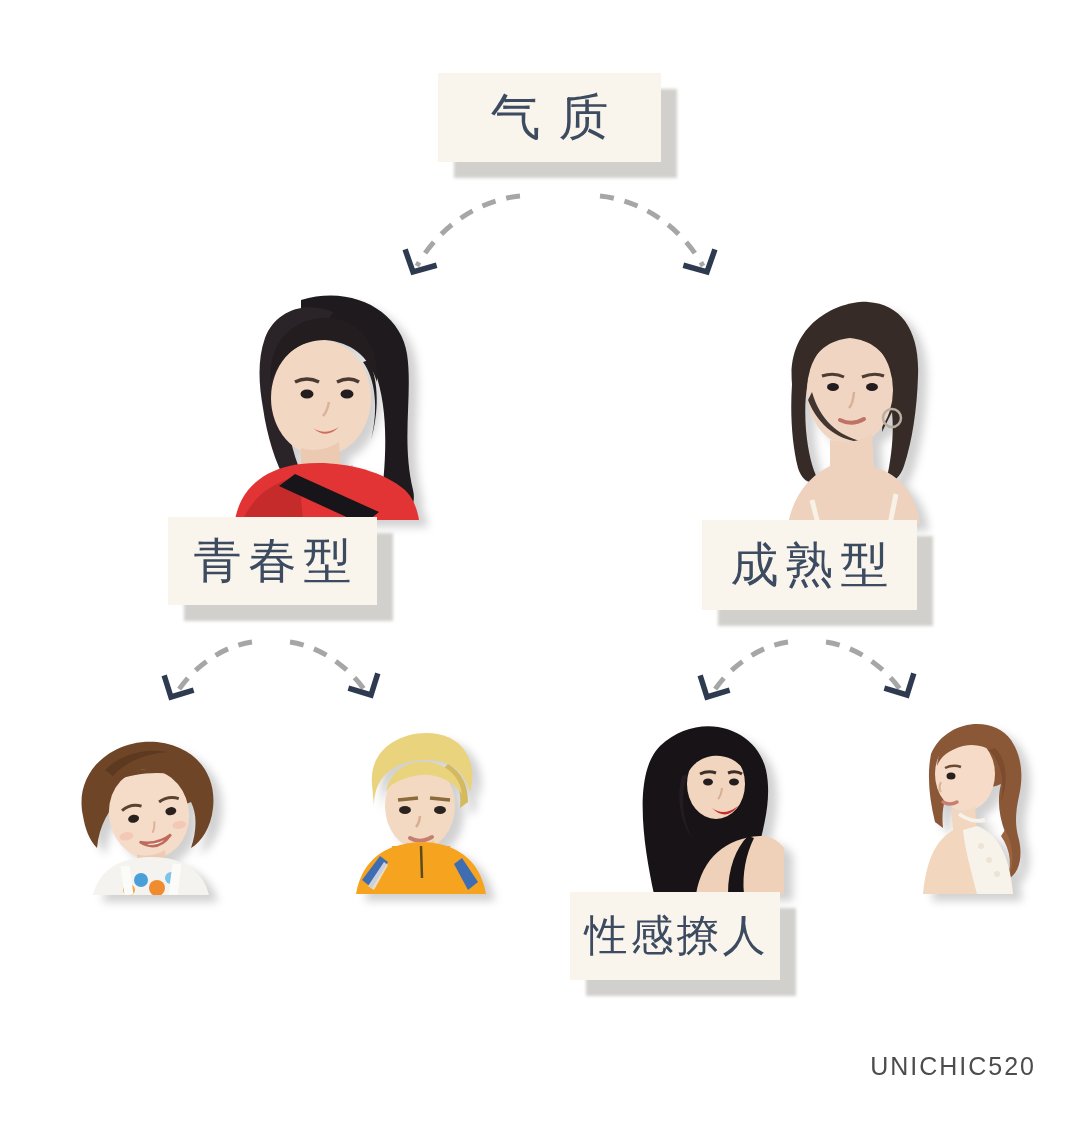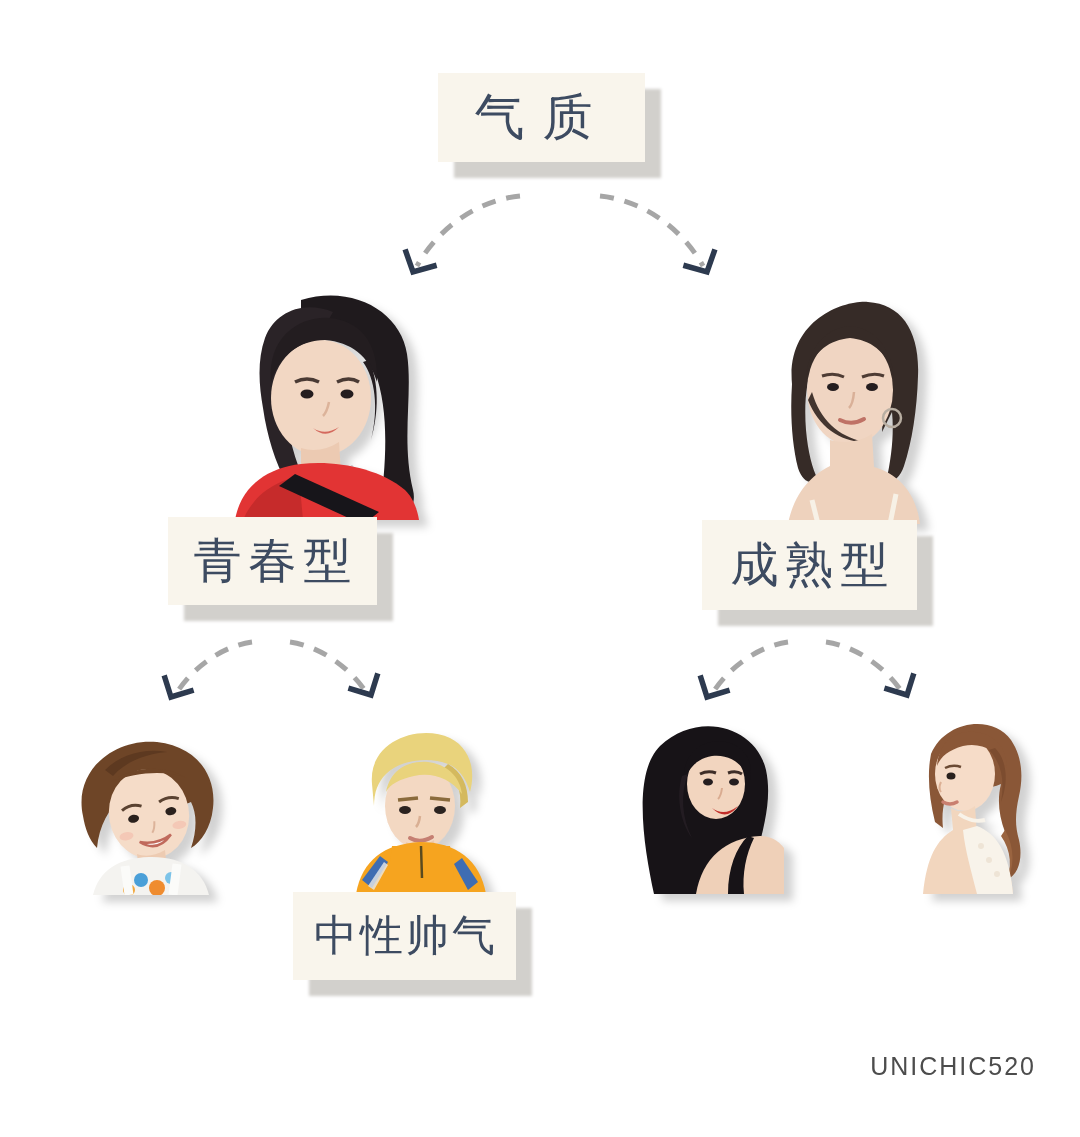--- a/index.html
+++ b/index.html
@@ -8,21 +8,21 @@
     font-family:"Liberation Sans",sans-serif;overflow:hidden;
   }
   .arrows{position:absolute;left:0;top:0;width:1080px;height:1137px;z-index:2;pointer-events:none;}
   .dash{stroke:#a6a6a6;stroke-width:5;fill:none;stroke-dasharray:14 11;}
   .head{stroke:#2d3a4f;stroke-width:5.5;fill:none;stroke-linecap:square;stroke-linejoin:miter;}
   .box{
     position:absolute;background:#f9f5ec;box-shadow:16px 16px 3px #d2d0cc;
     color:#3d4b61;display:flex;align-items:center;justify-content:center;
     z-index:3;white-space:nowrap;
   }
-  .box-root{left:438px;top:73px;width:205px;height:89px;font-size:50px;letter-spacing:18px;padding-left:2px;}
+  .box-root{left:438px;top:73px;width:205px;height:89px;font-size:50px;letter-spacing:18px;padding-left:18px;}
   .box-youth{left:168px;top:517px;width:202px;height:88px;font-size:48px;letter-spacing:7px;padding-left:7px;}
   .box-mature{left:702px;top:520px;width:208px;height:90px;font-size:48px;letter-spacing:7px;padding-left:7px;}
   .box-sub{height:88px;top:892px;font-size:43px;letter-spacing:3px;padding-left:3px;}
   .box-sub1{left:43px;width:207px;}
   .box-sub2{left:293px;width:220px;}
   .box-sub3{left:570px;width:207px;}
   .box-sub4{left:833px;width:207px;}
   .photo{
     position:absolute;margin:0;z-index:1;
     filter:drop-shadow(9px 7px 4px rgba(0,0,0,0.18));
@@ -201,19 +201,19 @@
       <path d="M50,92 Q57,96 64,92" stroke="#c97f70" stroke-width="3.5" fill="none" stroke-linecap="round"></path>
       <path fill="#f2d6be" d="M58,98 L60,120 C44,130 34,146 30,184 L120,184 C118,152 104,134 84,126 L82,96 C74,102 66,103 58,98 Z"></path>
       <path fill="#f8f3ea" d="M70,120 L84,116 C104,124 116,142 120,184 L84,184 C78,160 72,140 70,120 Z"></path>
       <circle cx="96" cy="150" r="3" fill="#eee4d6"></circle>
       <circle cx="104" cy="164" r="3" fill="#eee4d6"></circle>
       <circle cx="88" cy="136" r="3" fill="#eee4d6"></circle>
       <path d="M66,104 C74,110 84,112 92,110" stroke="#f8f3ea" stroke-width="4" fill="none"></path>
     </svg>
   </figure>
 
-  <div class="box box-sub box-sub2">
-    <span>中性帅气</span>
+  <div class="box box-sub box-sub3">
+    <span>性感撩人</span>
   </div>
 
   <div class="watermark">UNICHIC520</div>
 
 </div>
 
 </body></html>

